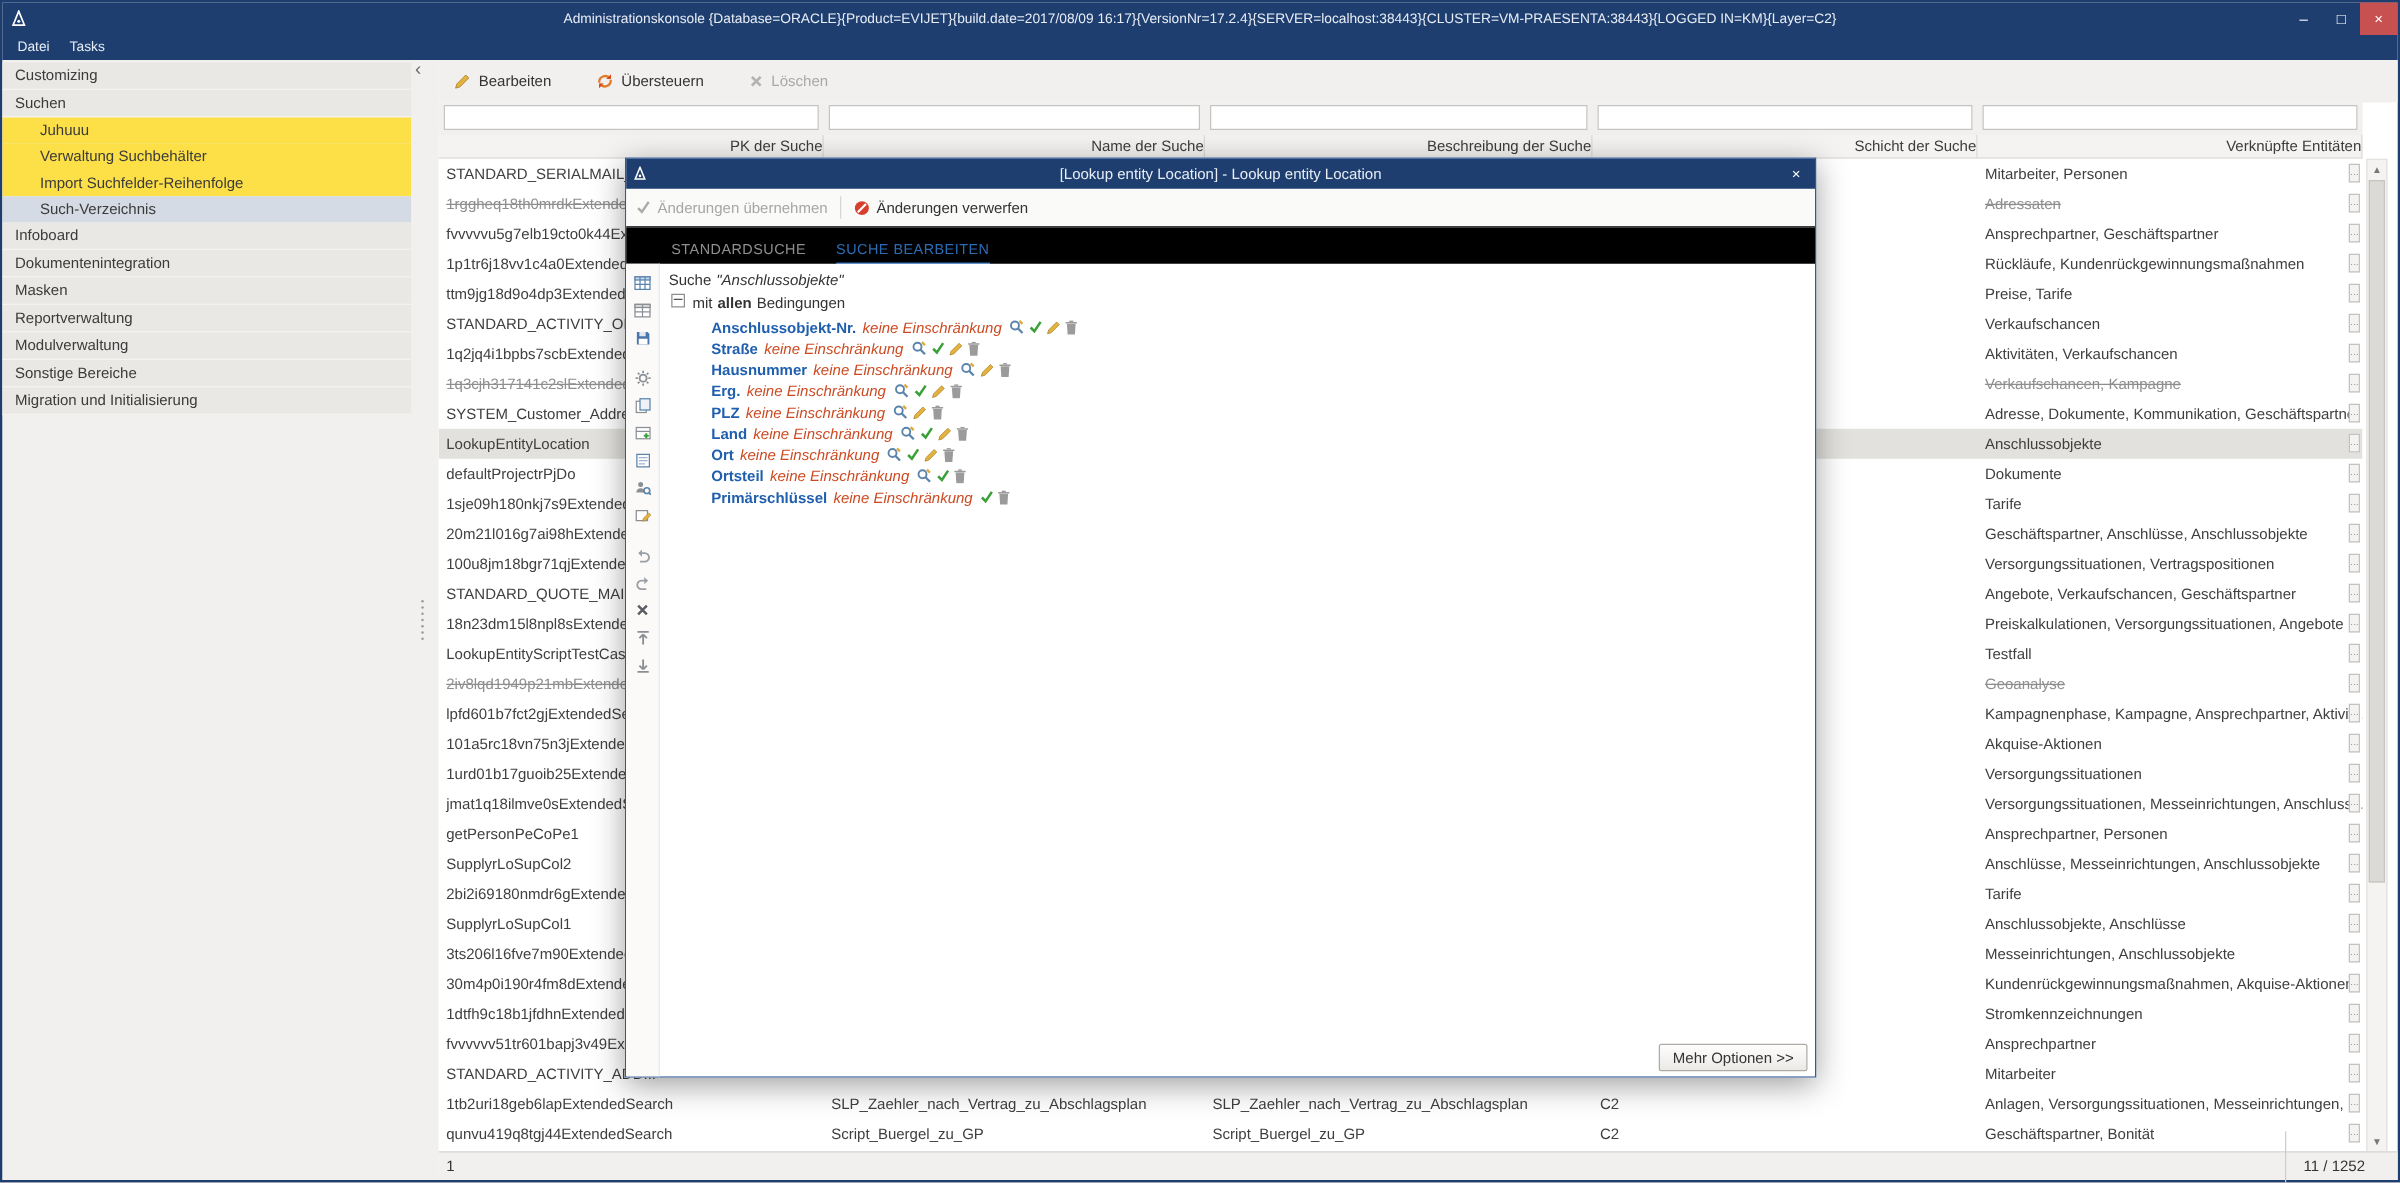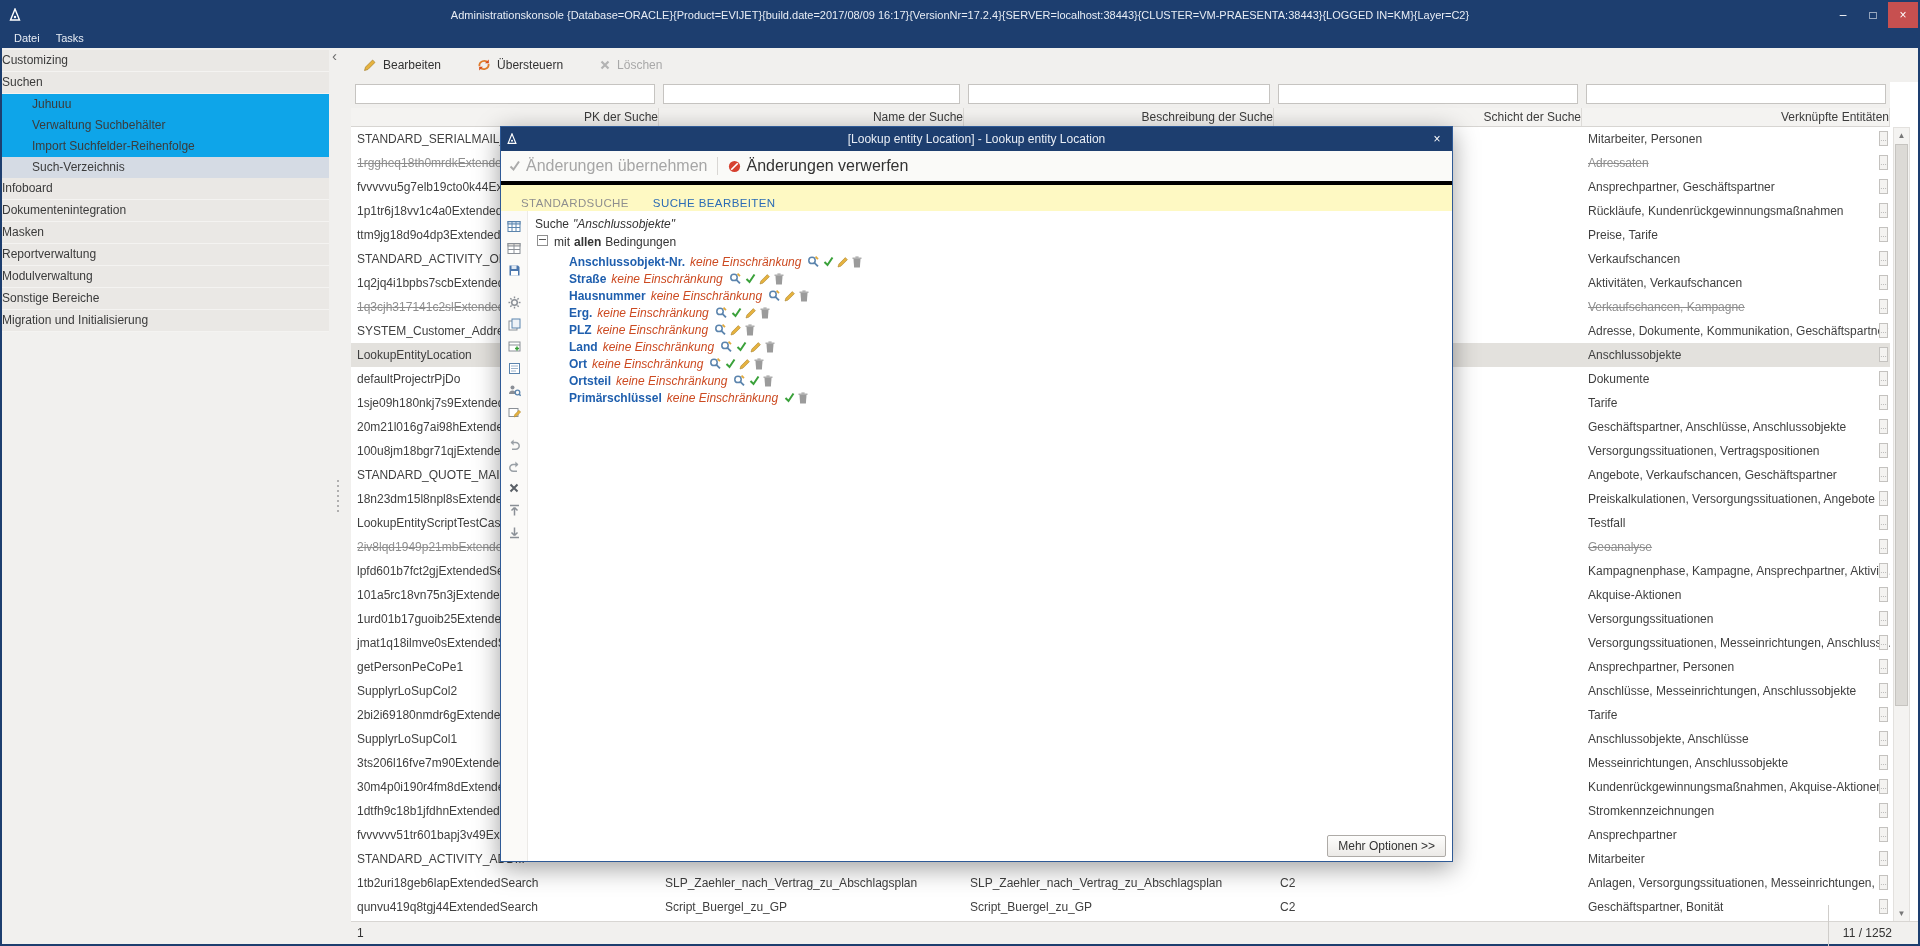--- a/index.html
+++ b/index.html
@@ -12,23 +12,23 @@
   .app-icon{margin-left:6px;z-index:2;display:inline-flex;}
   .win-controls{margin-left:auto;display:flex;z-index:2;height:100%;}
   .wc{width:30px;height:100%;display:flex;align-items:center;justify-content:center;font-size:12px;color:#fff;}
   .wc.close{background:#c75050;}
   .menubar{position:absolute;left:0;top:26px;right:0;height:20px;background:#1d3e6f;display:flex;align-items:center;padding-left:4px;}
   .menu-item{color:#e8edf5;font-size:11px;padding:2px 8px;}
 
   
   .app-body{position:absolute;left:0;top:46px;right:0;bottom:0;}
   .sidebar{position:absolute;left:0;top:0;bottom:0;width:327px;background:#f1f0ee;padding-top:2px;box-sizing:border-box;}
-  .side-item{height:21px;line-height:21px;font-size:12px;color:#3b3b3b;padding-left:0;white-space:nowrap;}
+  .side-item{height:21px;line-height:21px;font-size:12px;color:#3b3b3b;padding-left:10px;white-space:nowrap;}
   .side-item.lvl0{background:#eae8e5;border-bottom:1px solid #f4f3f1;}
-  .side-item.lvl1{padding-left:30px;background:#0ea5e9;}
+  .side-item.lvl1{padding-left:30px;background:#fde047;}
   .side-item.sel{background:#d5dbe4;}
   .splitter{position:absolute;left:327px;top:0;bottom:0;width:22px;background:#f1f0ee;}
   .collapse{position:absolute;top:0px;left:3px;color:#6d6d6d;font-size:15px;line-height:16px;}
   .grip{position:absolute;top:432px;left:8px;display:flex;flex-direction:column;gap:3px;}
   .grip i{width:2px;height:2px;background:#9a9a9a;border-radius:50%;}
 
   
   .main{position:absolute;left:349px;top:0;right:0;bottom:0;background:#fff;}
   .toolbar{position:absolute;left:0;top:0;right:0;height:34px;background:#f1f0ee;display:flex;align-items:center;padding-left:12px;gap:36px;}
   .tbtn{display:flex;align-items:center;gap:6px;font-size:12px;color:#333;}
@@ -52,25 +52,25 @@
   .statusbar{position:absolute;left:0;right:0;bottom:0;height:22px;background:#f1f0ee;border-top:1px solid #d8d6d3;display:flex;align-items:center;font-size:12px;color:#333;}
   .sb-left{margin-left:6px;}
   .sb-right{margin-left:auto;border-left:1px solid #cfcdca;padding:17px 14px;height:100%;display:flex;align-items:center;margin-right:12px;}
 
   
   .modal{position:absolute;left:498px;top:124px;width:953px;height:736px;background:#fff;border:1px solid #2f5a96;box-shadow:0 6px 24px rgba(0,0,0,.38);z-index:10;box-sizing:border-box;}
   .m-title{position:relative;height:24px;background:#1d3e6f;color:#fff;display:flex;align-items:center;}
   .m-title .m-icon{margin-left:5px;z-index:2;display:inline-flex;}
   .m-title .txt{position:absolute;left:0;right:0;text-align:center;font-size:12px;color:#e8edf5;}
   .m-close{position:absolute;right:4px;top:3px;width:22px;height:18px;display:flex;align-items:center;justify-content:center;font-size:12px;color:#fff;z-index:2;}
-  .m-toolbar{height:30px;display:flex;align-items:center;background:#fafaf8;border-bottom:4px solid #000000;padding-left:8px;gap:10px;font-size:16px;}
+  .m-toolbar{height:30px;display:flex;align-items:center;background:#fafaf8;border-bottom:1px solid #000000;padding-left:8px;gap:10px;font-size:12px;}
   .m-btn{display:flex;align-items:center;gap:5px;color:#333;}
   .m-btn.disabled{color:#a6a6a6;}
   .m-sep{width:1px;height:18px;background:#d9d7d4;}
-  .m-tabs{height:30px;display:flex;align-items:flex-end;padding-left:20px;gap:24px;background:#fef9c3;}
+  .m-tabs{height:30px;display:flex;align-items:flex-end;padding-left:36px;gap:24px;background:#000000;}
   .m-tab{font-size:11.5px;color:#8f8f8f;padding-bottom:6px;letter-spacing:.4px;}
   .m-tab.active{color:#2c6cb5;border-bottom:2px solid #2c6cb5;padding-bottom:4px;}
   .m-content{position:absolute;left:0;right:0;top:84px;bottom:0;background:#fff;}
   .m-sideicons{position:absolute;left:0;top:0;bottom:0;width:26px;background:#fbfaf8;border-right:1px solid #eceae7;display:flex;flex-direction:column;align-items:center;padding-top:6px;}
   .si{width:18px;height:18px;margin-bottom:4px;display:flex;align-items:center;justify-content:center;}
   .si-gap{height:10px;}
   .m-tree{position:absolute;left:34px;top:6px;right:10px;}
   .t-row{height:18px;display:flex;align-items:flex-start;font-size:12px;color:#333;}
   .t-name{font-style:italic;margin-left:4px;}
   .t-root{padding-left:2px;}

